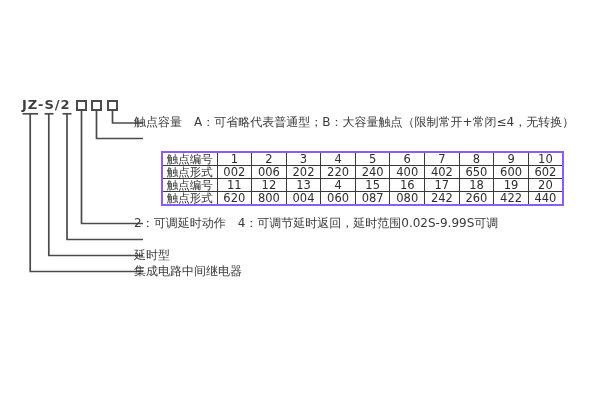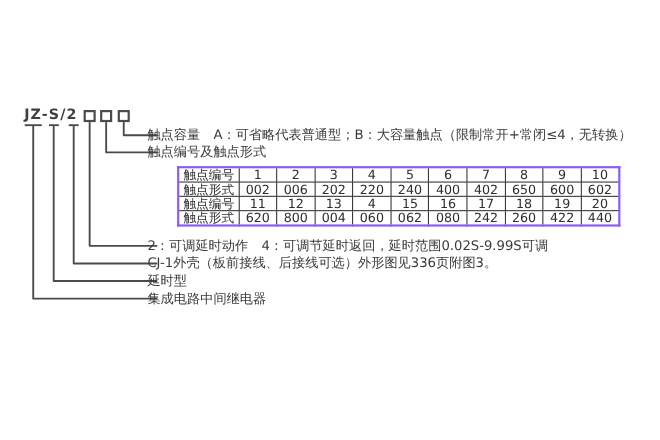--- a/index.html
+++ b/index.html
@@ -103,21 +103,20 @@
 
   <div class="model-row">
     <span class="model-code">JZ-S/2</span>
     <span class="ph-box b1"></span>
     <span class="ph-box b2"></span>
     <span class="ph-box b3"></span>
   </div>
 
   <div class="label l-capacity">触点容量　A：可省略代表普通型；B：大容量触点（限制常开+常闭≤4，无转换）</div>
 
-  <div class="label l-numbering">触点编号及触点形式</div>
 
   <table class="contact">
     <colgroup>
       <col style="width:55px">
       <col style="width:34.6px">
         <col style="width:34.6px">
         <col style="width:34.6px">
       <col style="width:34.6px">
         <col style="width:34.6px">
         <col style="width:34.6px">
@@ -165,31 +164,30 @@
         <td>18</td>
         <td>19</td>
         <td>20</td>
       </tr>
       <tr>
         <th>触点形式</th>
         <td>620</td>
         <td>800</td>
         <td>004</td>
         <td>060</td>
-        <td>062</td>
+        <td>087</td>
         <td>080</td>
         <td>242</td>
         <td>260</td>
         <td>422</td>
         <td>440</td>
       </tr>
     </tbody>
   </table>
 
   <div class="label l-delay">2：可调延时动作　4：可调节延时返回，延时范围0.02S-9.99S可调</div>
 
-  <div class="label l-enclosure">CJ-1外壳（板前接线、后接线可选）外形图见336页附图3。</div>
 
   <div class="label l-delaytype">延时型</div>
 
   <div class="label l-series">集成电路中间继电器</div>
 
 </div>
 
 </body></html>

